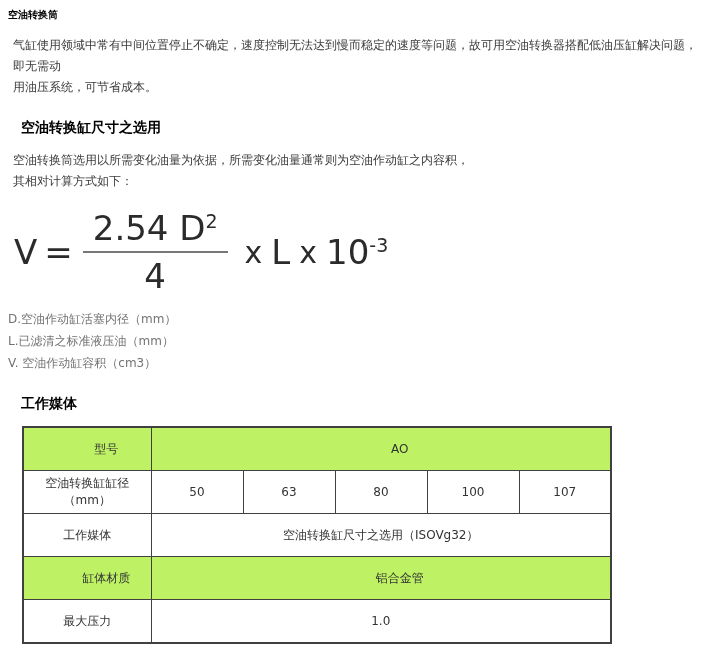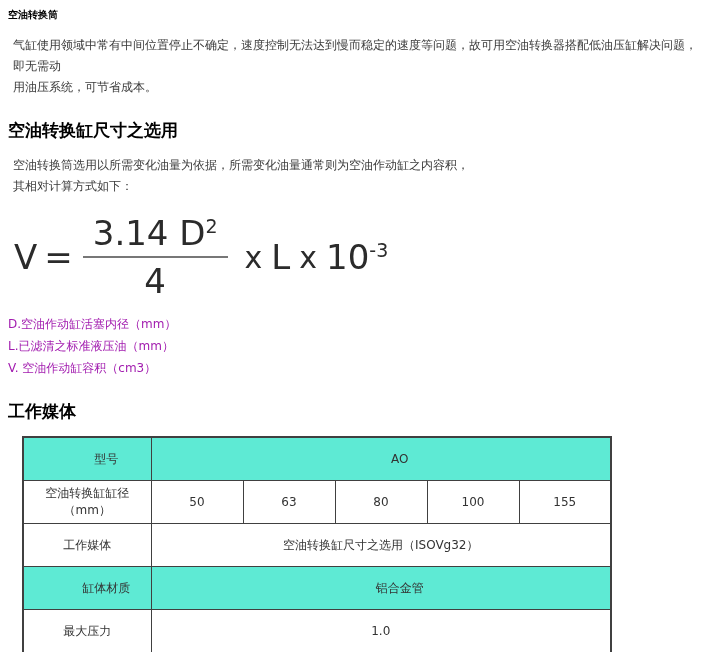--- a/index.html
+++ b/index.html
@@ -18,24 +18,24 @@
     font-weight: bold;
     color: #000000;
     margin: 2px 0 0 0;
   }
   .para {
     margin: 13px 0 0 5px;
     line-height: 21px;
     color: #3a3a3a;
   }
   .sub-heading {
-    font-size: 17px;
+    font-size: 14px;
     font-weight: bold;
     color: #000000;
-    margin: 21px 0 0 0;
+    margin: 21px 0 0 13px;
   }
 
   
   .formula {
     display: flex;
     align-items: center;
     margin: 16px 0 0 6px;
     font-size: 34px;
     color: #2b2b2b;
     font-family: "DejaVu Sans", sans-serif;
@@ -60,62 +60,62 @@
   .formula sup {
     font-size: 19px;
     vertical-align: super;
     line-height: 0;
   }
 
   
   .defs { margin: 12px 0 0 0; }
   .def-line {
     line-height: 22px;
-    color: #a21caf;
+    color: #737373;
     margin: 0;
   }
 
   
   .specs-table {
     border-collapse: collapse;
     margin: 13px 0 0 14px;
     width: 590px;
     table-layout: fixed;
     border: 2px solid #404040;
   }
   .specs-table td {
     border: 1px solid #404040;
     height: 42px;
     text-align: center;
     vertical-align: middle;
     font-size: 12px;
     color: #333333;
     padding: 0 2px;
   }
-  .specs-table td.shaded { background: #5eead4; padding-left: 40px; }
+  .specs-table td.shaded { background: #bef264; padding-left: 40px; }
   .long-values { letter-spacing: 0px; }
 </style>
 </head>
 <body>
 
 <div class="page">
 
   <h1 class="doc-title">空油转换筒</h1>
 
   <p class="para"><span>气缸使用领域中常有中间位置停止不确定，速度控制无法达到慢而稳定的速度等问题，故可用空油转换器搭配低油压缸解决问题，即无需动</span><br><span>用油压系统，可节省成本。</span></p>
 
   <h2 class="sub-heading">空油转换缸尺寸之选用</h2>
 
   <p class="para"><span>空油转换筒选用以所需变化油量为依据，所需变化油量通常则为空油作动缸之内容积，</span><br><span>其相对计算方式如下：</span></p>
 
   <div class="formula">
     <span class="f-lhs">V</span>
     <span class="f-eq">=</span>
     <span class="f-frac">
-      <span class="f-num"><span>3.14 D</span><sup>2</sup></span>
+      <span class="f-num"><span>2.54 D</span><sup>2</sup></span>
       <span class="f-den">4</span>
     </span>
     <span class="f-op">x</span>
     <span class="f-var">L</span>
     <span class="f-op">x</span>
     <span class="f-pow"><span>10</span><sup>-3</sup></span>
   </div>
 
   <div class="defs">
     <p class="def-line">D.空油作动缸活塞内径（mm）</p>
@@ -138,21 +138,21 @@
       <tr>
         <td class="shaded">型号</td>
         <td class="shaded" colspan="5">AO</td>
       </tr>
       <tr>
         <td>空油转换缸缸径（mm）</td>
         <td>50</td>
         <td>63</td>
         <td>80</td>
         <td>100</td>
-        <td>155</td>
+        <td>107</td>
       </tr>
       <tr>
         <td>工作媒体</td>
         <td colspan="5">空油转换缸尺寸之选用（ISOVg32）</td>
       </tr>
       <tr>
         <td class="shaded">缸体材质</td>
         <td class="shaded" colspan="5">铝合金管</td>
       </tr>
       <tr>

